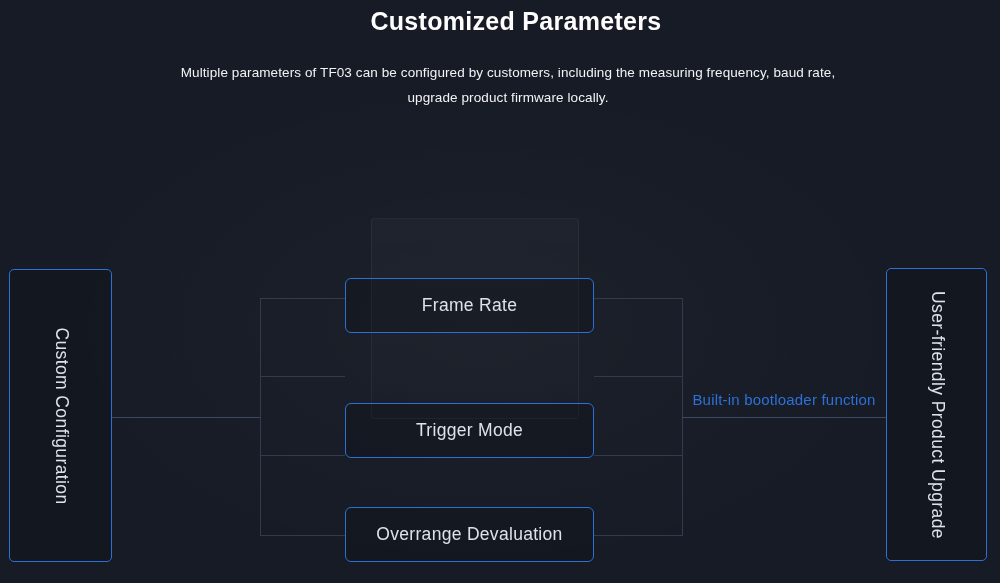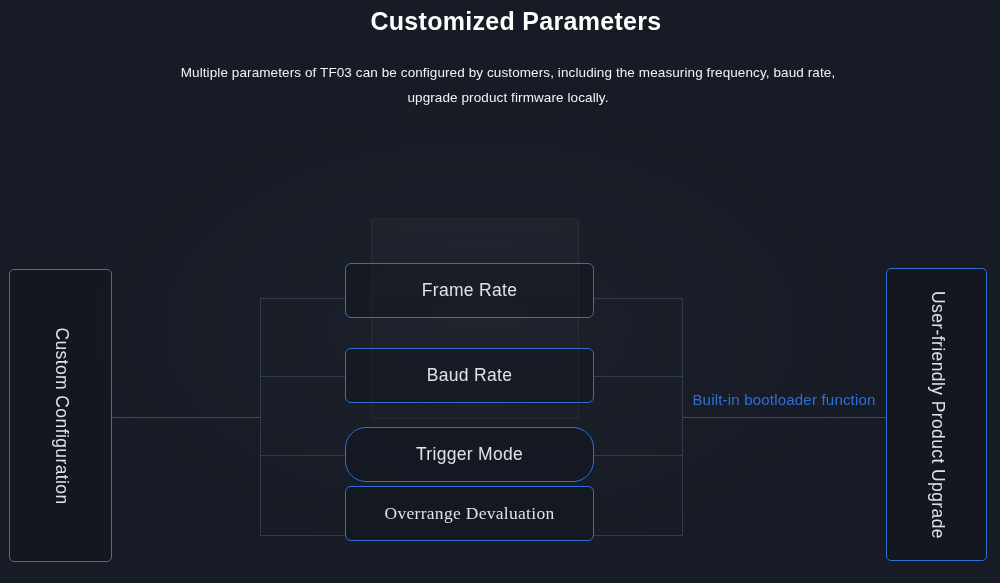--- a/index.html
+++ b/index.html
@@ -142,27 +142,24 @@
 
     <div class="annotation">Built-in bootloader function</div>
 
     <div class="node side" style="left:9px; top:269px; height:293px;">
       <span class="vlabel">Custom Configuration</span>
     </div>
     <div class="node side" style="left:886px; top:268px; height:293px; width:101px;">
       <span class="vlabel">User-friendly Product Upgrade</span>
     </div>
 
-    <div class="node param" style="top:263px;">
+    <div class="node param" style="top:278px;">
       <span>Frame Rate</span>
     </div>
-    <div class="node param" style="top:348px;">
-      <span>Baud Rate</span>
-    </div>
-    <div class="node param" style="top:427px;border-radius:21px;">
+    <div class="node param" style="top:403px;">
       <span>Trigger Mode</span>
     </div>
-    <div class="node param" style="top:486px;font-family:Liberation Serif, serif;">
+    <div class="node param" style="top:507px;">
       <span>Overrange Devaluation</span>
     </div>
 
   </div>
 </div>
 
 </body></html>

